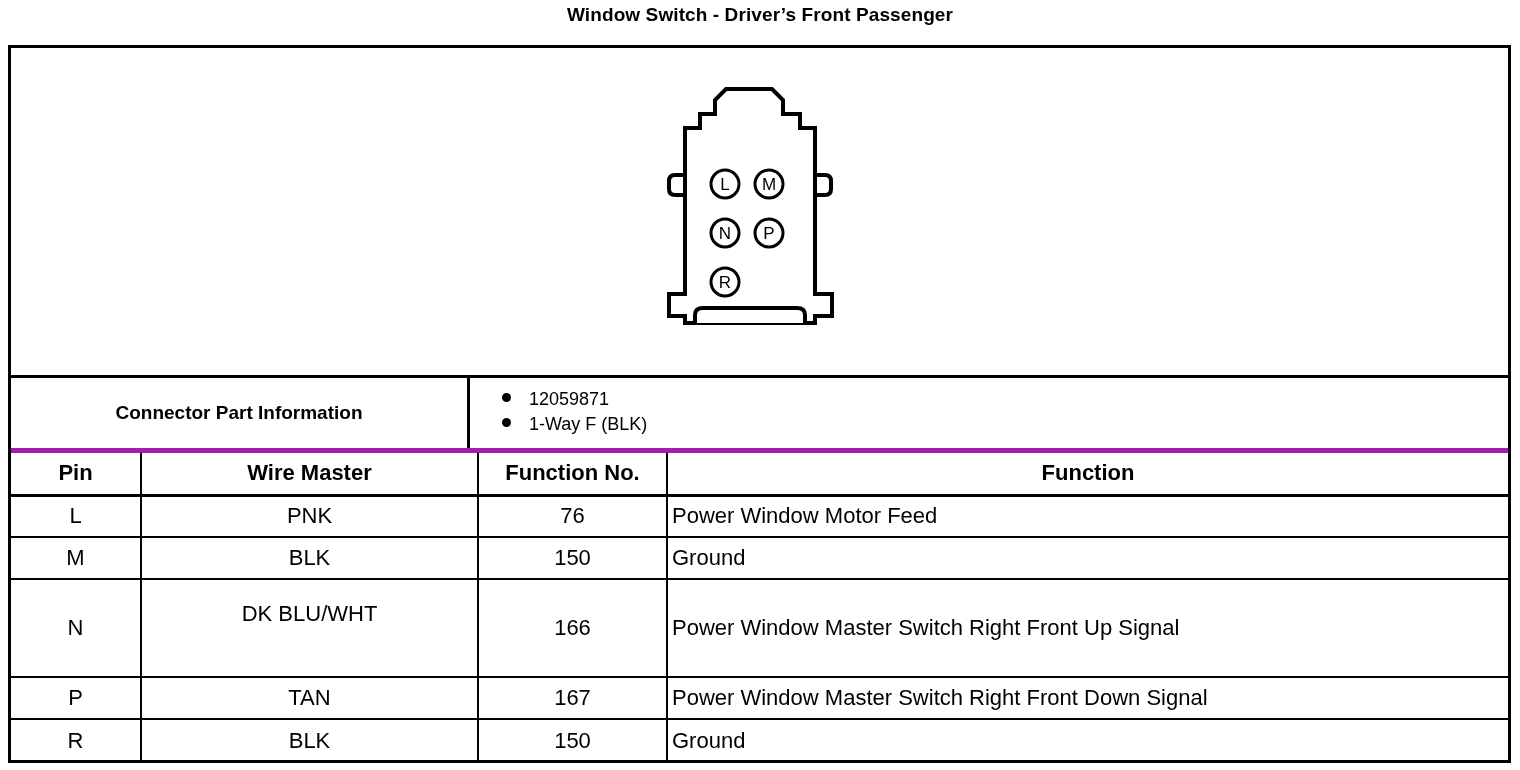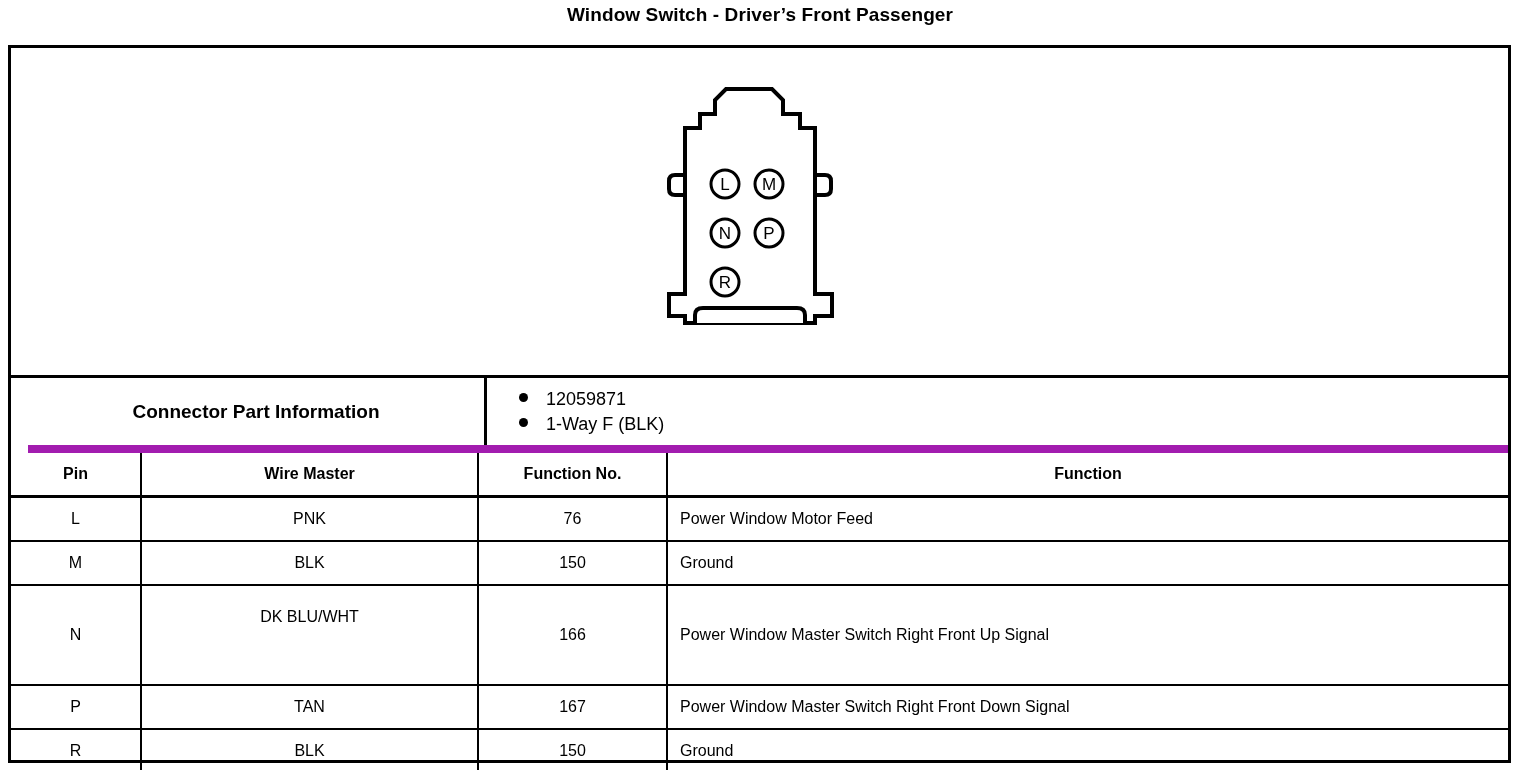--- a/index.html
+++ b/index.html
@@ -65,23 +65,22 @@
     top: 24px;
   }
 
   
   .part-row {
     position: absolute;
     left: 0;
     top: 330px;
     right: 0;
     height: 75px;
-    border-bottom: 8px solid #a21caf;
-    box-sizing: border-box;
-    margin-left: 17px;
+    border-bottom: 5px solid #a21caf;
+    box-sizing: border-box;
   }
   .part-label {
     position: absolute;
     left: 0;
     top: 0;
     width: 459px;
     height: 100%;
     border-right: 3px solid #000;
     box-sizing: border-box;
     display: flex;
@@ -124,22 +123,22 @@
     right: 0;
     bottom: 0;
     border-collapse: collapse;
     width: 100%;
     table-layout: fixed;
   }
   .pin-table th,
   .pin-table td {
     border-top: 2px solid #000;
     border-right: 2px solid #000;
-    font-size: 16px;
-    padding: 12px;
+    font-size: 22px;
+    padding: 4px;
     box-sizing: border-box;
   }
   .pin-table tr:first-child th {
     border-top: none;
   }
   .pin-table th:last-child,
   .pin-table td:last-child {
     border-right: none;
     margin-top: 30px;
   }

